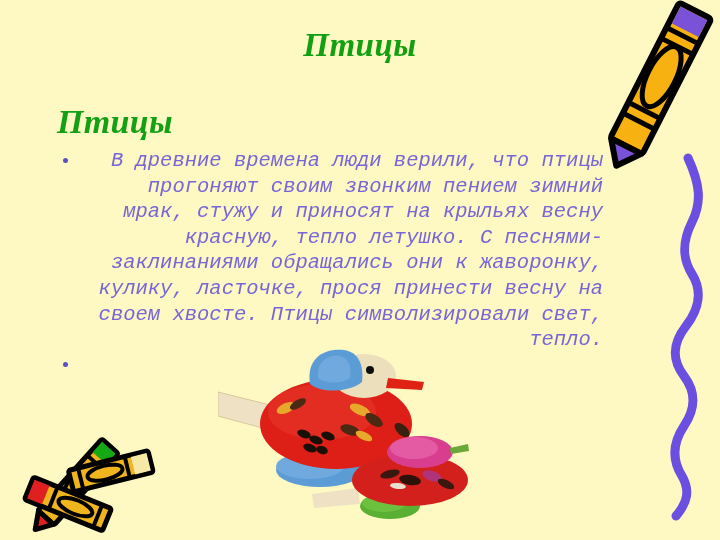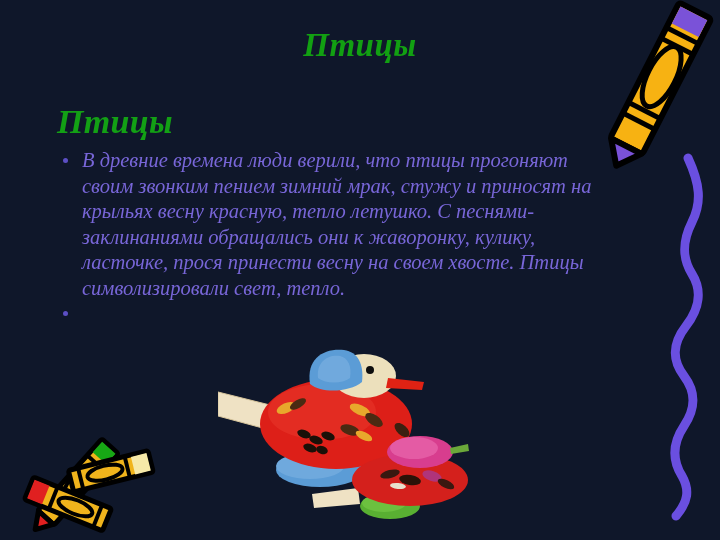--- a/index.html
+++ b/index.html
@@ -10,21 +10,21 @@
     width: 720px;
     height: 540px;
     background: #fffffe;
     font-family: "Liberation Serif", serif;
     overflow: hidden;
   }
   #slide {
     position: relative;
     width: 720px;
     height: 540px;
-    background: #0f172a;
+    background: #fef9c3;
     overflow: hidden;
   }
 
   
   #slide-title {
     position: absolute;
     left: 0;
     top: 27px;
     width: 720px;
     text-align: center;
@@ -57,25 +57,26 @@
     left: 58px;
     top: 148px;
     width: 545px;
     margin: 0;
     padding: 0;
     list-style: none;
   }
   .bullet-item {
     position: relative;
     padding-left: 24px;
-    font-family: Liberation Serif, serif;
+    font-family: Liberation Mono, monospace;
     font-style: italic;
     font-size: 20.5px;
     line-height: 25.6px;
     color: #7866d8;
+    text-align: right;
   }
   .bullet-item::before {
     content: "";
     position: absolute;
     left: 5px;
     top: 10px;
     width: 5px;
     height: 5px;
     border-radius: 50%;
     background: #5c4fc4;

